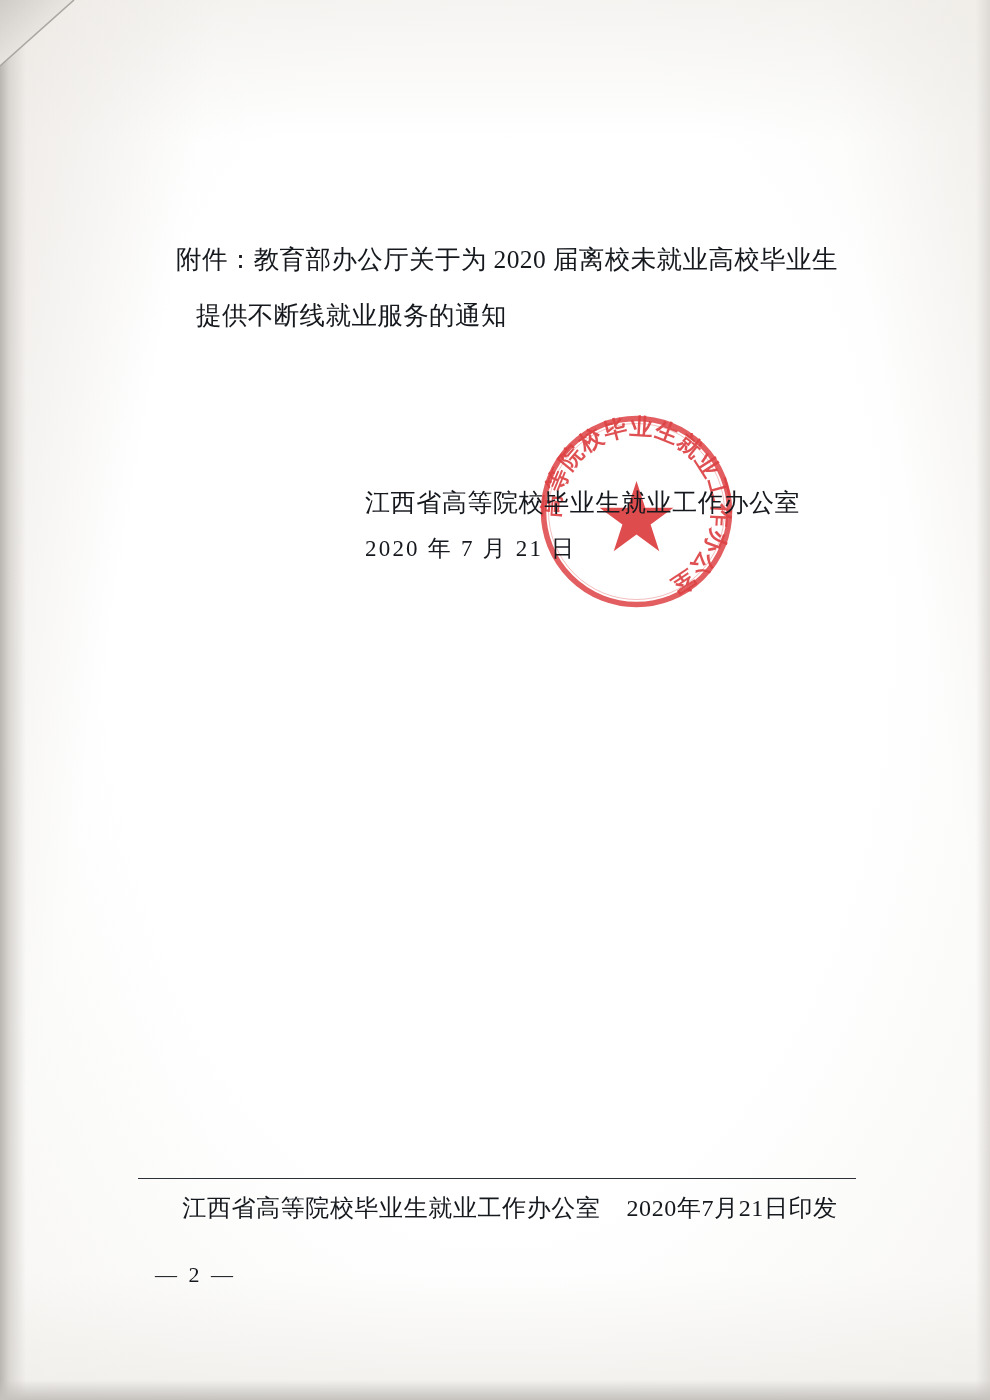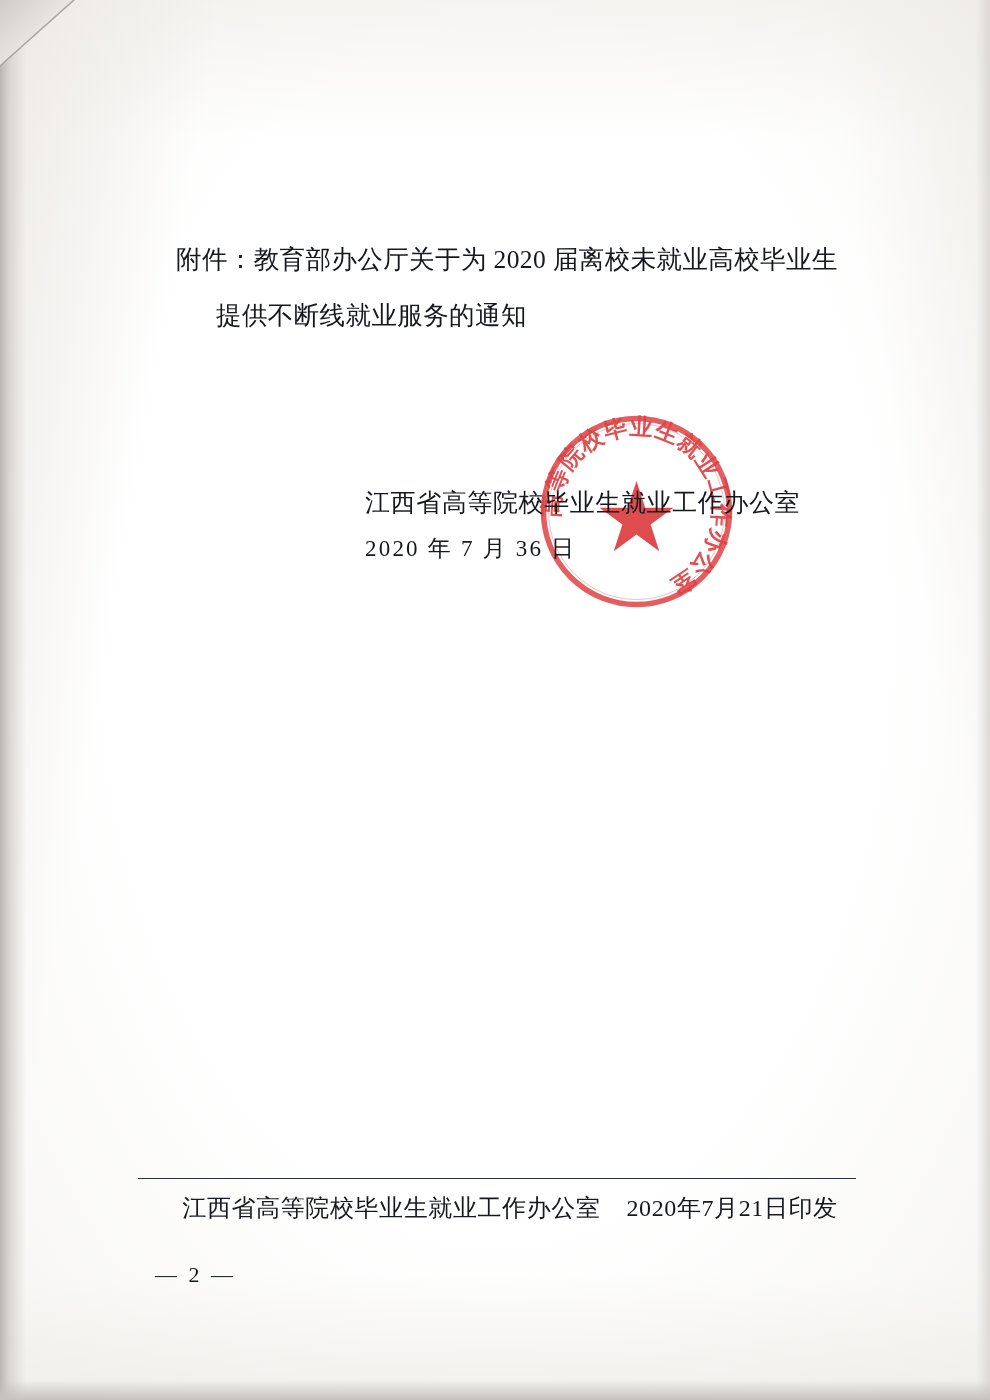--- a/index.html
+++ b/index.html
@@ -87,21 +87,21 @@
     top: 232px;
     width: 700px;
     font-size: 25.5px;
     line-height: 56px;
     color: #15181d;
     letter-spacing: 0.4px;
     font-family: "Liberation Serif", serif;
     white-space: nowrap;
   }
   .attachment .line2 {
-    margin-left: 40px;
+    margin-left: 20px;
   }
 
   
   .signature {
     position: absolute;
     left: 365px;
     top: 480px;
     font-size: 25px;
     line-height: 46px;
     color: #15181d;
@@ -180,21 +180,21 @@
           <text>
             <textPath href="#sealArc" startOffset="26%" text-anchor="middle">江西省高等院校毕业生就业工作办公室</textPath>
           </text>
         </g>
         <polygon fill="#d8282b" opacity="0.95" points="103.5,73 112.2,99.8 140.4,99.8 117.6,116.4 126.3,143.2 103.5,126.6 80.7,143.2 89.4,116.4 66.6,99.8 94.8,99.8"></polygon>
       </svg>
     </div>
 
     <div class="signature">
       <div class="sig-org">江西省高等院校毕业生就业工作办公室</div>
-      <div class="sig-date">2020 年 7 月 36 日</div>
+      <div class="sig-date">2020 年 7 月 21 日</div>
     </div>
 
     <div class="footer-rule"></div>
 
     <div class="footer-text">
       <span>江西省高等院校毕业生就业工作办公室</span><span class="gap"></span><span>2020年7月21日印发</span>
     </div>
 
     <div class="page-number">— 2 —</div>
 

